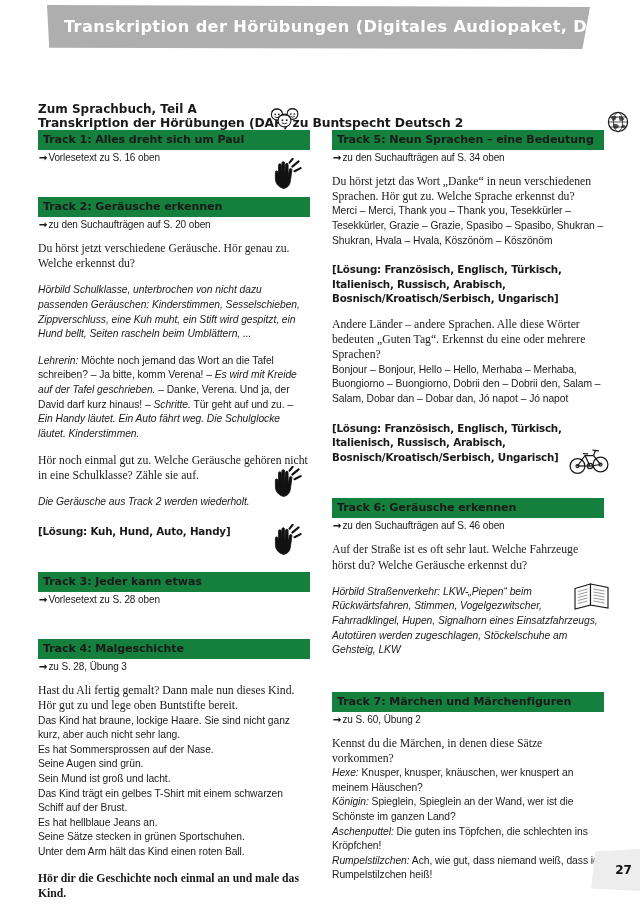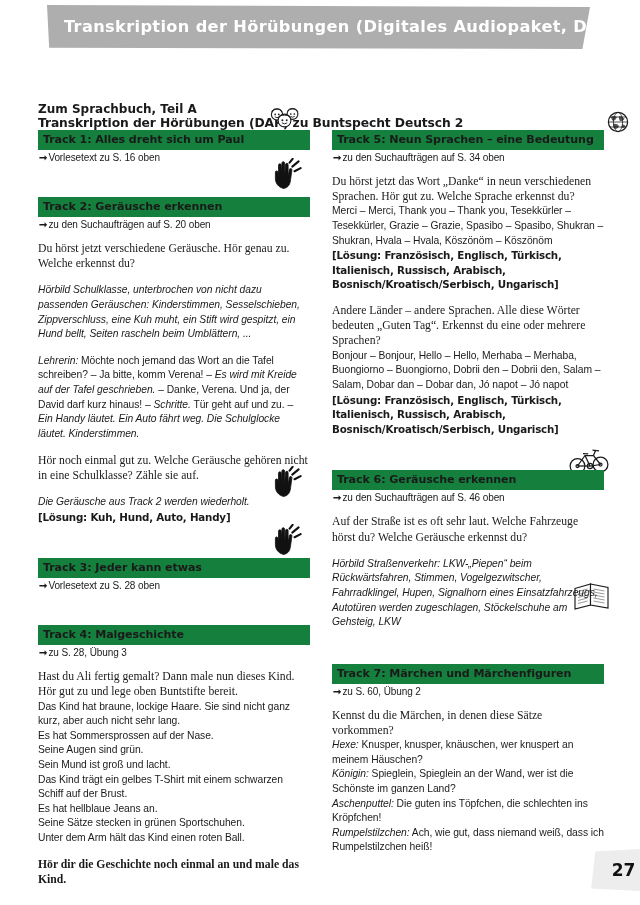--- a/index.html
+++ b/index.html
@@ -106,20 +106,21 @@
     letter-spacing: -0.05px;
   }
   .ital-p .up { font-style: normal; }
   .ital-p .it { font-style: italic; }
   .sans-p .lbl { font-style: italic; }
 
   .solution {
     font-size: 10.3px;
     font-weight: bold;
     line-height: 1.42;
+    margin-top: 14px;
     font-family: "DejaVu Sans", sans-serif;
     letter-spacing: -0.2px;
   }
   .serif-bold {
     font-family: "Liberation Serif", serif;
     font-size: 11.7px;
     font-weight: bold;
     line-height: 1.30;
     margin-top: 11px;
   }
@@ -136,21 +137,21 @@
     position: absolute;
     right: 0; bottom: 14px;
     width: 52px; height: 42px;
     background: #ededed;
     clip-path: polygon(14% 6%, 100% 0, 100% 100%, 6% 94%);
     display: flex;
     align-items: center;
     justify-content: center;
   }
   .page-num {
-    font-size: 17px;
+    font-size: 12px;
     font-weight: bold;
     font-family: "DejaVu Sans", sans-serif;
     color: #111;
     margin-left: 19px;
   }
 </style>
 </head>
 <body>
 
 <div class="banner-wrap">

